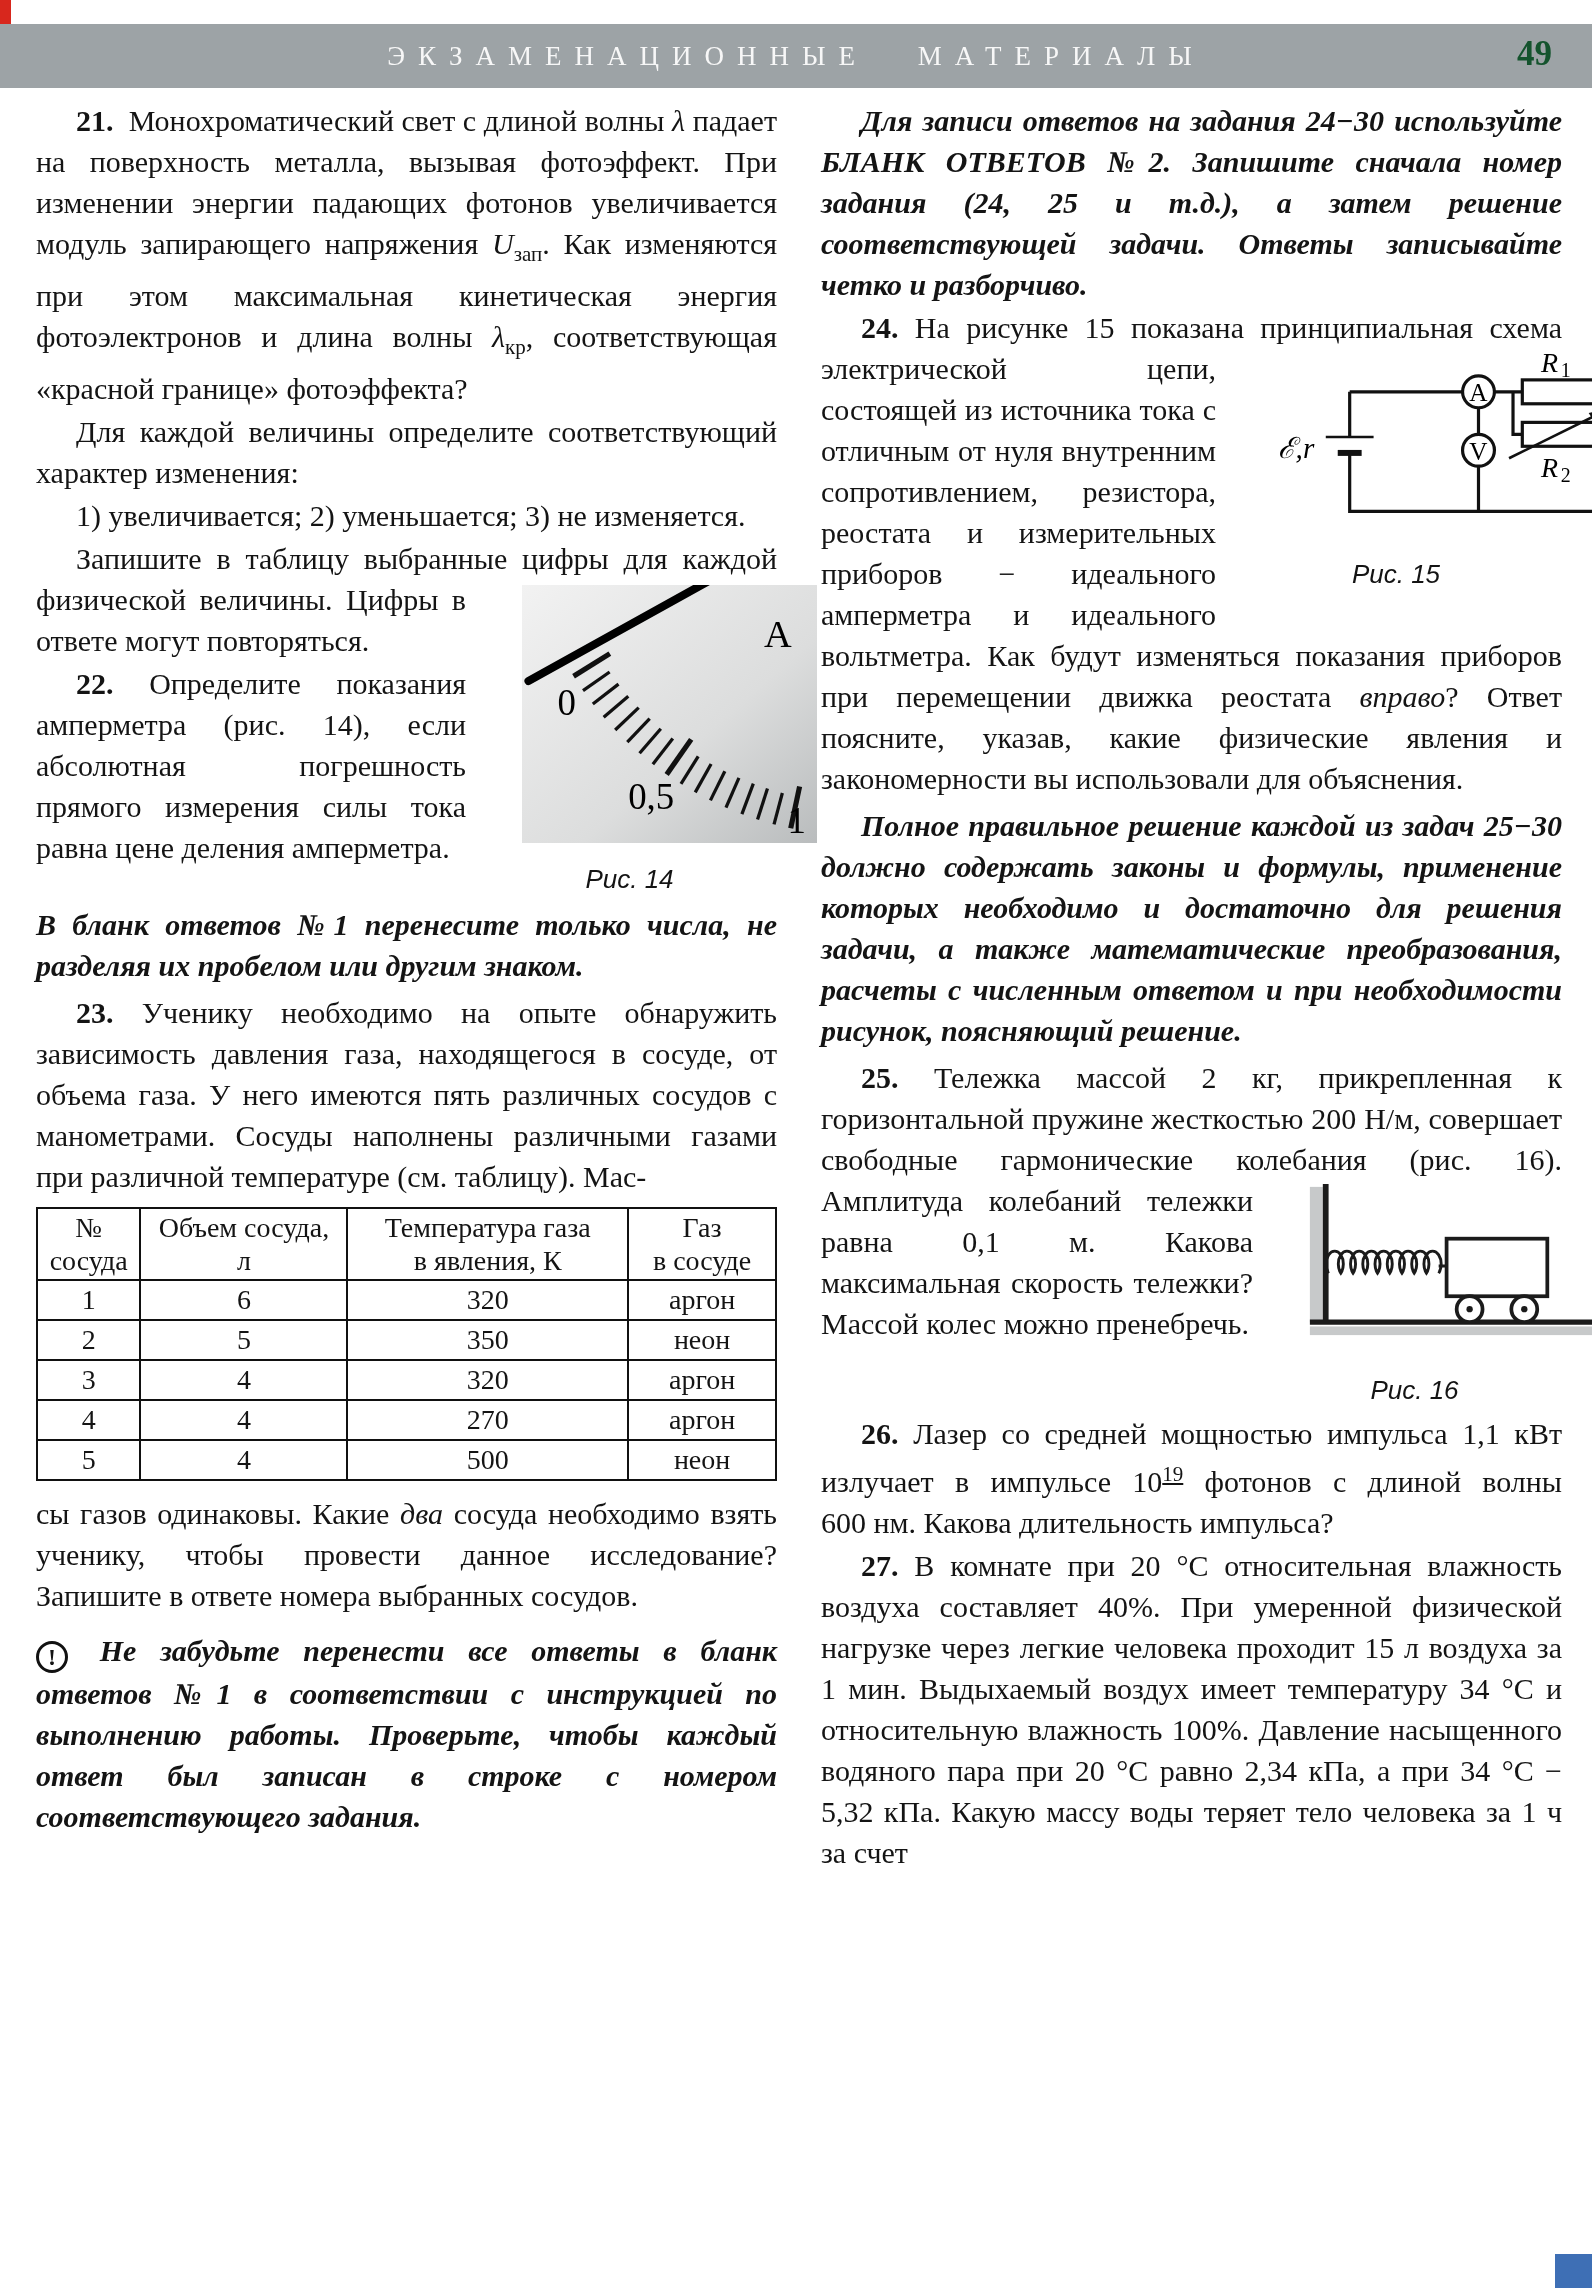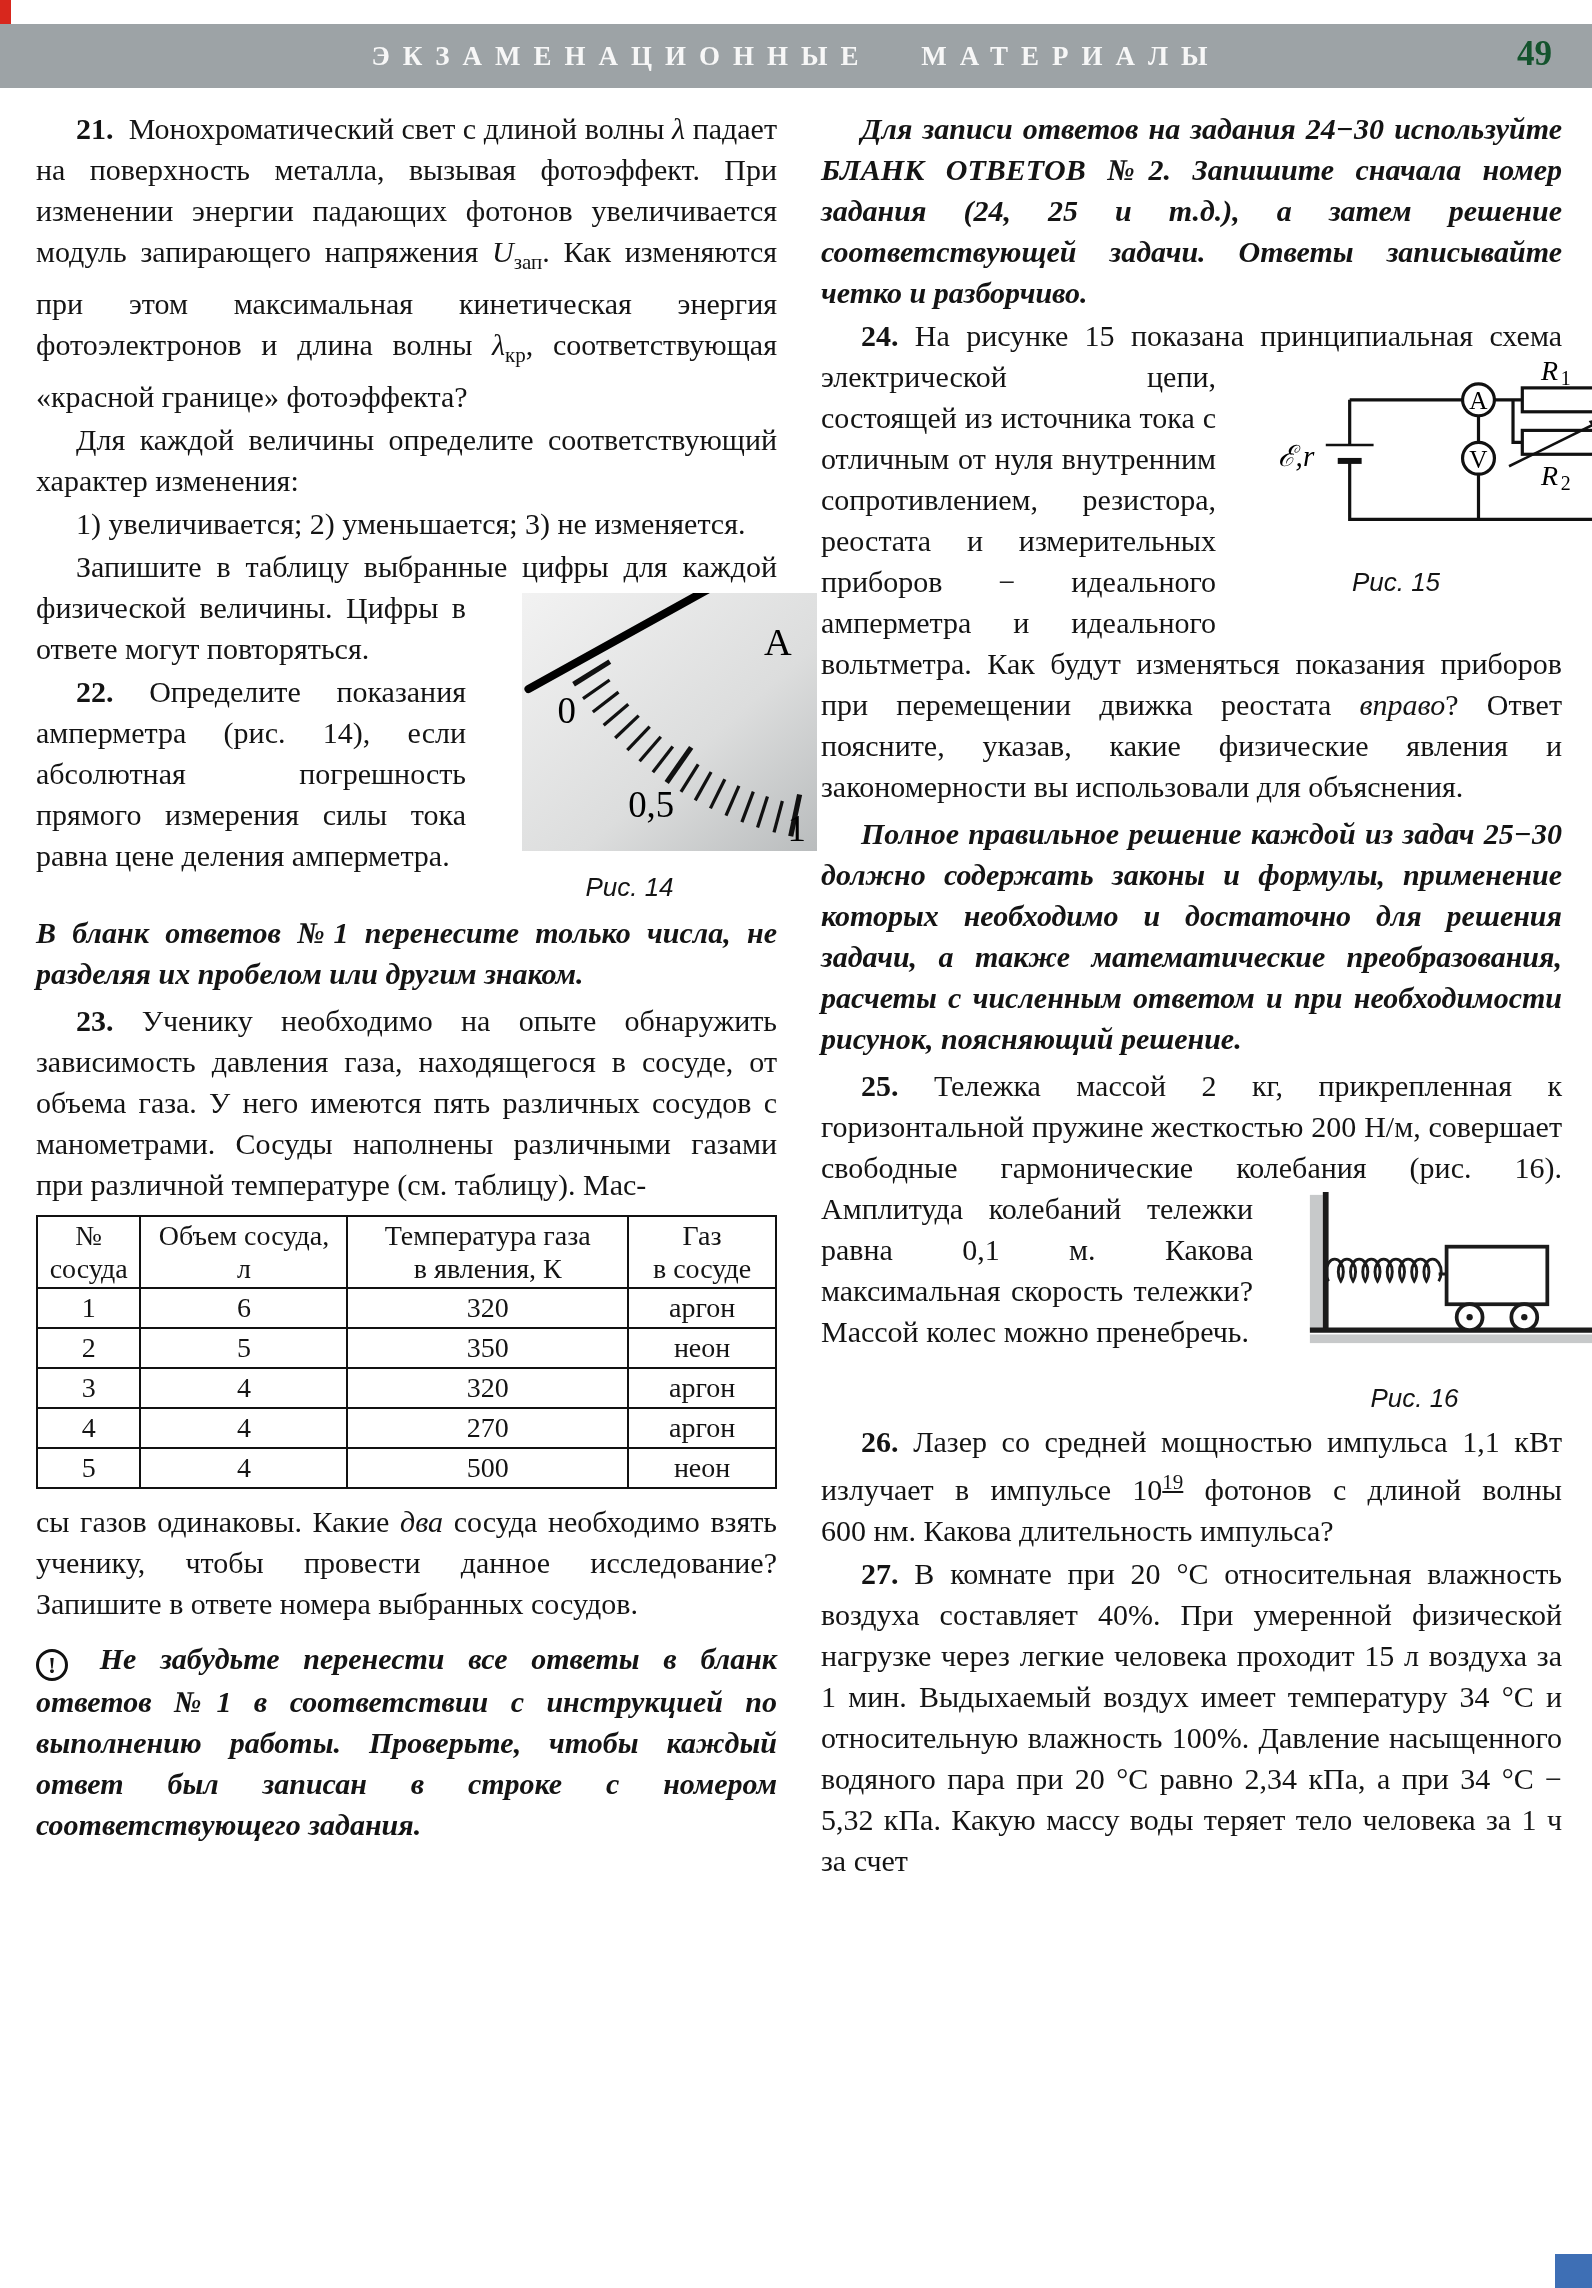--- a/index.html
+++ b/index.html
@@ -11,30 +11,30 @@
     position:relative;
     overflow:hidden;
   }
   
   .red-mark { position:absolute; left:0; top:0; width:11px; height:25px; background:#d8271d; }
   .header {
     position:absolute; left:0; top:24px; width:1592px; height:64px;
     background:#9da3a6; display:flex; align-items:center; justify-content:center;
   }
   .header-title {
-    color:#f7f7f7; font-weight:bold; font-size:27px;
+    color:#f7f7f7; font-weight:normal; font-size:27px;
     letter-spacing:13px; word-spacing:30px;
   }
   .header-page {
     position:absolute; right:40px; top:10px;
     color:#14532d; font-weight:bold; font-size:35px;
   }
   
   .content {
-    position:absolute; left:36px; top:108px; width:1526px;
+    position:absolute; left:36px; top:100px; width:1526px;
     display:flex; gap:44px;
   }
   .col { width:741px; font-size:30px; line-height:41px; text-align:justify; }
   .col p { margin:0 0 2px 0; }
   p.ind { text-indent:40px; }
   .bi { font-weight:bold; font-style:italic; }
   .note { margin-top:6px !important; margin-bottom:6px !important; }
   sub { font-size:70%; }
   sup { font-size:70%;text-decoration:underline; }
   

